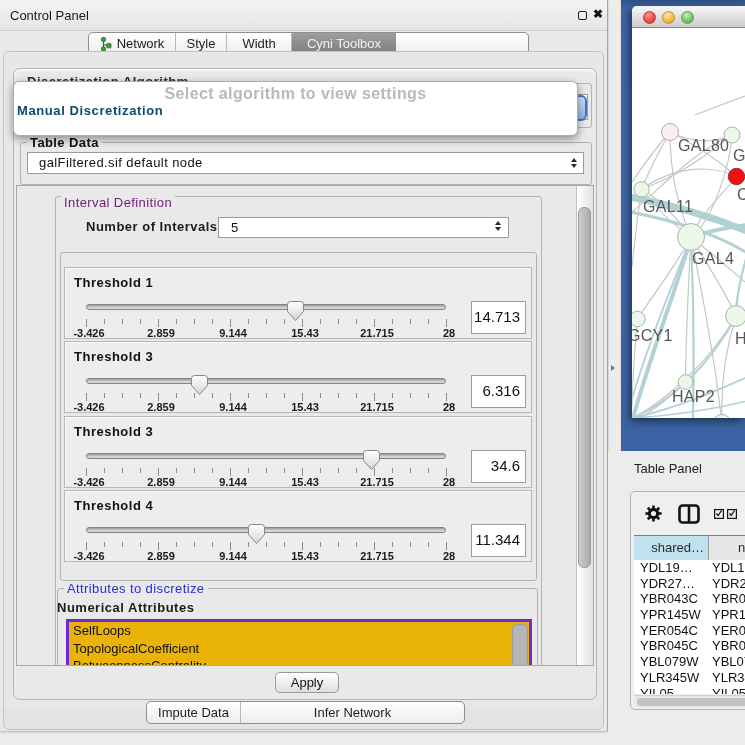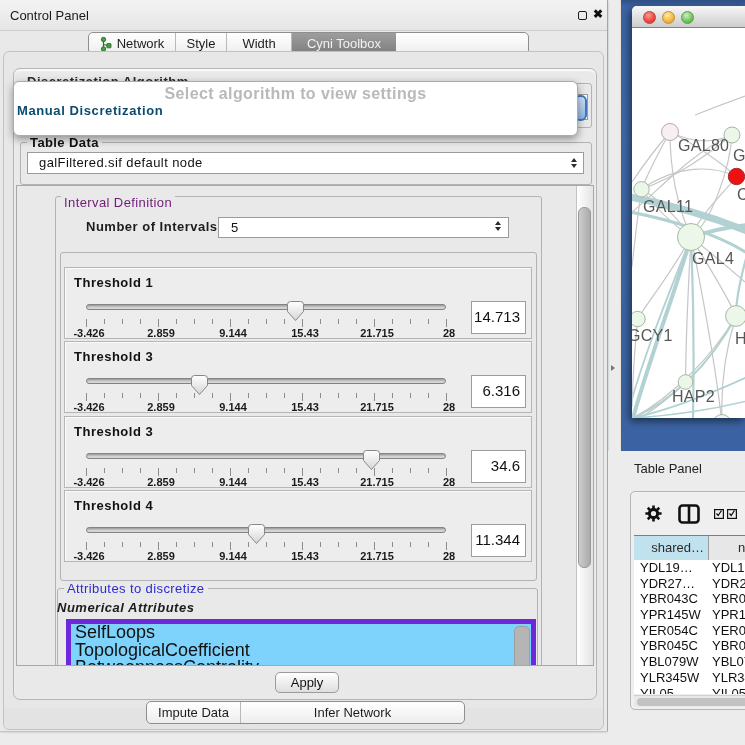--- a/index.html
+++ b/index.html
@@ -47,21 +47,21 @@
   border-radius:3px;background:linear-gradient(#9a9a9a,#d9d9d9 70%,#d2d2d2);}
 .tick{position:absolute;width:1px;background:#8c8c8c;}
 .slab{position:absolute;top:59px;width:60px;text-align:center;font-size:11px;font-weight:bold;color:#1a1a1a;}
 .vbox{position:absolute;left:406px;top:33px;width:48px;height:31px;background:#fff;
   border:1px solid #9c9c9c;font-size:15px;color:#111;text-align:right;padding-right:5px;line-height:30px;}
 .thumb{position:absolute;top:33px;width:17px;height:20px;}
 
 #overlay{left:13px;top:81px;width:563px;height:53px;background:#fff;border:1px solid #ababab;
   border-radius:6px;box-shadow:0 3px 9px rgba(0,0,0,.4);z-index:50;}
 
-#attrlist{background:#7dd3fc;border:5px solid #6d28d9;font-size:18px;color:#111;}
+#attrlist{background:#eab308;border:3px solid #6d28d9;font-size:13px;color:#111;}
 #attrlist div{padding-left:4px;height:17.5px;line-height:17.5px;}
 
 .btn{position:absolute;background:linear-gradient(#ffffff,#dedede);border:1px solid #9b9b9b;
   border-radius:5px;font-size:13px;color:#111;text-align:center;}
 
 #bluedesk{left:620px;top:0;width:125px;height:451px;
   background:linear-gradient(180deg,#2f5186 0px,#3c64a5 7px,#4068aa 30%,#3b63a3 100%);
   border-left:1px solid #e9e2d4;}
 #netwin{left:632px;top:6px;width:113px;height:412px;background:#fff;border-radius:5px 0 0 0;
   box-shadow:-2px 3px 8px rgba(0,0,0,.55);}
@@ -307,21 +307,21 @@
             <stop offset="1" stop-color="#d5d5d5"></stop>
           </linearGradient>
         </defs>
         <path d="M 3.5,0.5 L 13.5,0.5 Q 16.5,0.5 16.5,3.5 L 16.5,10.5 L 8.5,19.5 L 0.5,10.5 L 0.5,3.5 Q 0.5,0.5 3.5,0.5 Z" fill="url(#tg3)" stroke="#878787"></path>
       </svg>
       <div class="vbox">11.344</div>
     </div>
 
   <div class="group" style="left:40px;top:402px;width:479px;height:300px;"></div>
   <div class="gtitle" style="left:47px;top:395px;color:#2b2bd0;">Attributes to discretize</div>
-  <div class="b13 abs" style="left:40px;top:414px;font-style:italic;">Numerical Attributes</div>
+  <div class="b13 abs" style="left:40px;top:414px;">Numerical Attributes</div>
   <div class="abs" id="attrlist" style="left:49px;top:433px;width:460px;height:50px;">
     <div>SelfLoops</div>
     <div>TopologicalCoefficient</div>
     <div>BetweennessCentrality</div>
     <div style="position:absolute;right:1px;top:2px;width:10px;height:48px;background:#b5b5b5;border-radius:5px;border:1px solid #9d9d9d;"></div>
   </div>
 
   <div class="abs" style="right:0;top:0;width:16px;height:479px;background:linear-gradient(90deg,#ffffff,#e3e3e3);border-left:1px solid #c3c3c3;"></div>
   <div class="abs" style="right:2.5px;top:21px;width:11px;height:359px;background:linear-gradient(90deg,#cdcdcd,#aaaaaa);border-radius:6px;border:1px solid #9a9a9a;"></div>
 </div>

